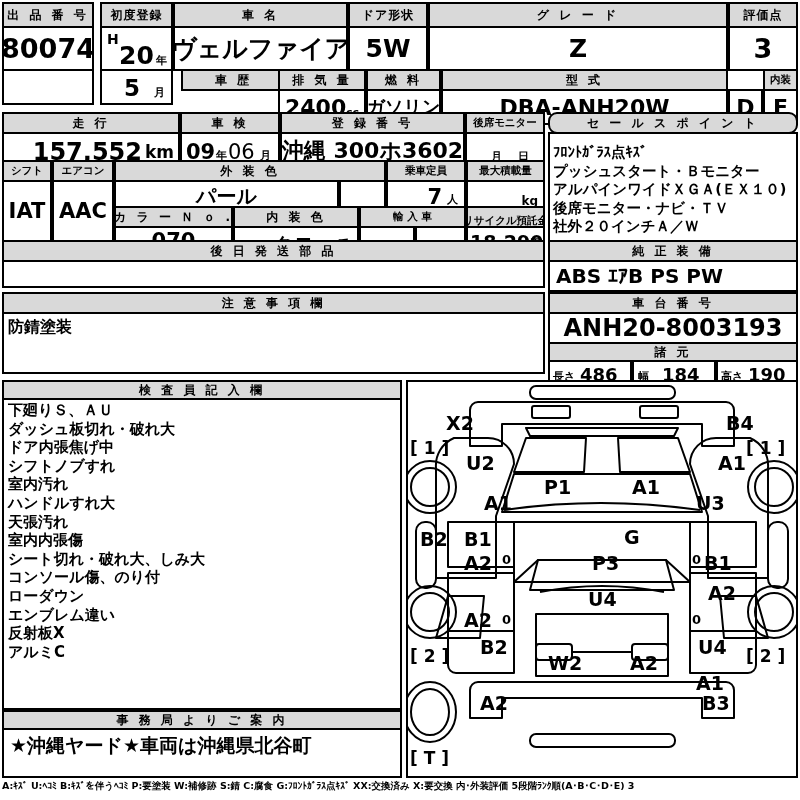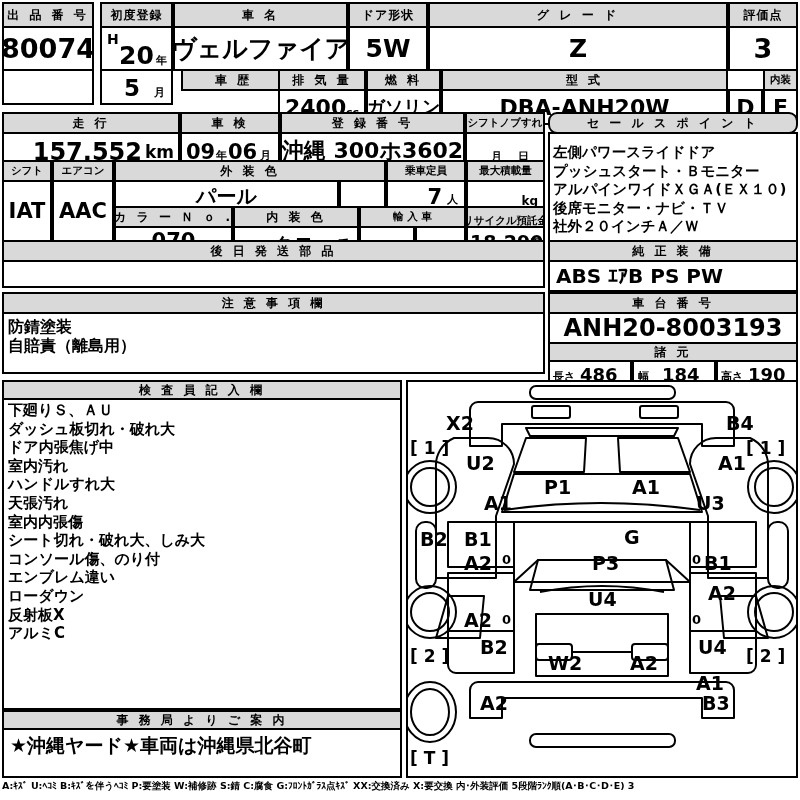--- a/index.html
+++ b/index.html
@@ -104,29 +104,29 @@
       <span style="position:absolute;right:36px;top:4px;font-size:24px;font-weight:bold;">157,552</span>
       <span style="position:absolute;right:4px;top:8px;font-size:17px;font-weight:bold;">km</span>
     </div>
   </div>
 
   <div class="cell hdr" style="left:180px; top:112px; width:100px; height:22px;">車 検</div>
   <div class="cell" style="left:180px; top:132px; width:100px; height:38px;">
     <div style="position:relative;width:100%;height:100%;">
       <span style="position:absolute;left:4px;top:6px;font-size:21px;font-weight:bold;">09</span>
       <span style="position:absolute;left:34px;top:14px;font-size:11px;font-weight:bold;">年</span>
-      <span style="position:absolute;left:46px;top:6px;font-size:21px;font-weight:bold;">06</span>
+      <span style="position:absolute;left:46px;top:6px;font-size:21px;font-weight:normal;">06</span>
       <span style="position:absolute;left:78px;top:14px;font-size:11px;font-weight:bold;">月</span>
     </div>
   </div>
 
   <div class="cell hdr" style="left:280px; top:112px; width:185px; height:22px;">登 録 番 号</div>
   <div class="cell val" style="left:280px; top:132px; width:185px; height:38px; font-size:22px;">沖縄 300ホ3602</div>
 
-  <div class="cell hdr small" style="left:465px; top:112px; width:80px; height:22px;">シフトノブすれ</div>
+  <div class="cell hdr small" style="left:465px; top:112px; width:80px; height:22px;">後席モニター</div>
   <div class="cell" style="left:465px; top:132px; width:80px; height:38px;">
     <div style="position:relative;width:100%;height:100%;">
       <span style="position:absolute;left:24px;bottom:4px;font-size:11px;font-weight:bold;">月</span>
       <span style="position:absolute;right:14px;bottom:4px;font-size:11px;font-weight:bold;">日</span>
     </div>
   </div>
 
   <div class="cell hdr small" style="left:2px;  top:160px; width:50px; height:22px;">シフト</div>
   <div class="cell hdr small" style="left:52px; top:160px; width:62px; height:22px;">エアコン</div>
   <div class="cell val" style="left:2px;  top:180px; width:50px; height:62px; font-size:21px;">IAT</div>
@@ -168,38 +168,37 @@
   <div class="cell" style="left:466px; top:226px; width:79px; height:30px;">
     <div style="position:relative;width:100%;height:100%;">
       <span style="position:absolute;left:2px;top:3px;font-size:19px;font-weight:bold;">18,290</span>
       <span style="position:absolute;right:2px;bottom:3px;font-size:11px;font-weight:bold;">円</span>
     </div>
   </div>
 
   <div class="cell hdr" style="left:548px; top:112px; width:250px; height:22px;border-radius:9px;">セ ー ル ス ポ イ ン ト</div>
   <div class="cell" style="left:548px; top:132px; width:250px; height:110px;">
     <div id="sales-points" style="padding:9px 0 0 3px;font-size:14.5px;font-weight:bold;line-height:18.5px;">
-        <div>左側パワースライドドア</div>
+        <div>ﾌﾛﾝﾄｶﾞﾗｽ点ｷｽﾞ</div>
         <div>プッシュスタート・Ｂモニター</div>
         <div>アルパインワイドＸＧＡ(ＥＸ１０)</div>
         <div>後席モニター・ナビ・ＴＶ</div>
         <div>社外２０インチＡ／Ｗ</div>
       </div>
   </div>
   <div class="cell hdr" style="left:548px; top:240px; width:250px; height:22px;">純 正 装 備</div>
   <div class="cell val l" style="left:548px; top:260px; width:250px; height:32px; font-size:20px;">ABS ｴｱB PS PW</div>
 
   <div class="cell hdr" style="left:2px; top:240px; width:543px; height:22px;">後 日 発 送 部 品</div>
   <div class="cell val l" style="left:2px; top:260px; width:543px; height:28px; font-size:15px;"></div>
 
   <div class="cell hdr" style="left:2px; top:292px; width:543px; height:22px;">注 意 事 項 欄</div>
   <div class="cell" style="left:2px; top:312px; width:543px; height:62px;">
     <div id="notes-list" style="padding:3px 0 0 4px;font-size:16px;font-weight:bold;line-height:19px;">
         <div>防錆塗装</div>
-        <div>自賠責（離島用）</div>
       </div>
   </div>
 
   <div class="cell hdr" style="left:548px; top:292px; width:250px; height:22px;">車 台 番 号</div>
   <div class="cell val" style="left:548px; top:312px; width:250px; height:32px; font-size:24px;">ANH20-8003193</div>
   <div class="cell hdr" style="left:548px; top:342px; width:250px; height:20px;">諸 元</div>
   <div class="cell" style="left:548px; top:360px; width:84px; height:26px;">
     <div style="position:relative;width:100%;height:100%;">
       <span style="position:absolute;left:3px;top:7px;font-size:11px;font-weight:bold;">長さ</span>
       <span style="position:absolute;left:30px;top:2px;font-size:18px;font-weight:bold;">486</span>
@@ -217,28 +216,29 @@
       <span style="position:absolute;left:30px;top:2px;font-size:18px;font-weight:bold;">190</span>
     </div>
   </div>
 
   <div class="cell hdr" style="left:2px; top:380px; width:400px; height:20px;">検 査 員 記 入 欄</div>
   <div class="cell" style="left:2px; top:398px; width:400px; height:312px;">
     <div id="inspector-list" class="listblock" style="position:static;">
         <div>下廻りＳ、ＡＵ</div>
         <div>ダッシュ板切れ・破れ大</div>
         <div>ドア内張焦げ中</div>
+        <div>シフトノブすれ</div>
         <div>室内汚れ</div>
         <div>ハンドルすれ大</div>
         <div>天張汚れ</div>
         <div>室内内張傷</div>
         <div>シート切れ・破れ大、しみ大</div>
         <div>コンソール傷、のり付</div>
+        <div>ローダウン</div>
         <div>エンブレム違い</div>
-        <div>ローダウン</div>
         <div>反射板X</div>
         <div>アルミC</div>
       </div>
   </div>
 
   <div class="cell hdr" style="left:2px; top:710px; width:400px; height:20px;">事 務 局 よ り ご 案 内</div>
   <div class="cell val l" style="left:2px; top:728px; width:400px; height:50px; font-size:19px; align-items:flex-start; padding-top:3px;">★沖縄ヤード★車両は沖縄県北谷町</div>
 
   <div id="diagram">
     <svg width="388" height="394" viewBox="0 0 388 394" xmlns="http://www.w3.org/2000/svg">

